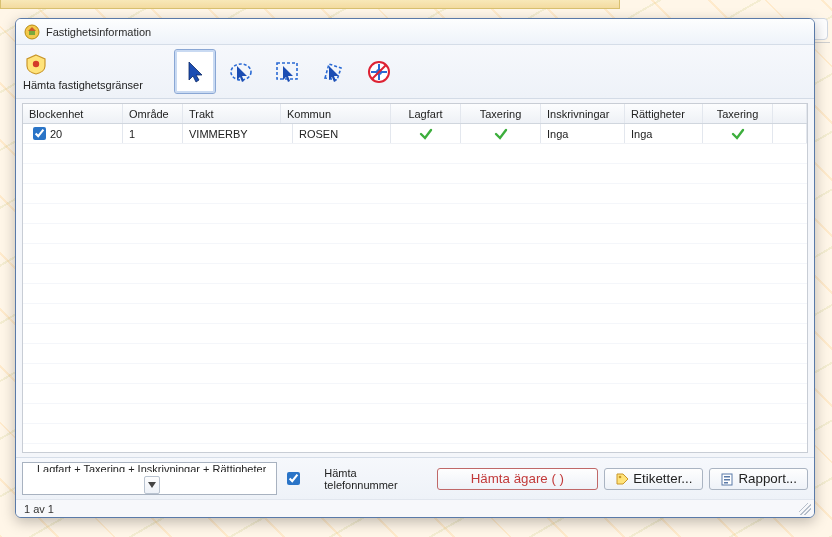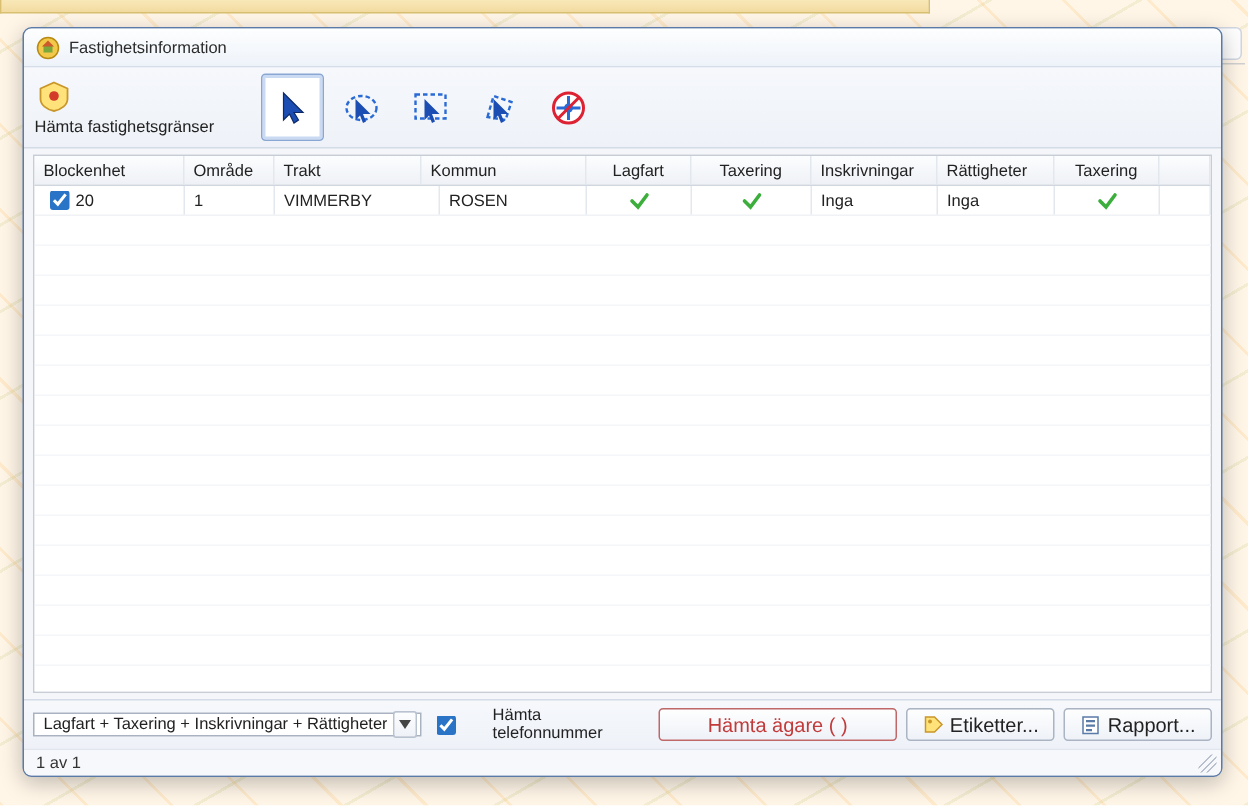--- a/index.html
+++ b/index.html
@@ -101,21 +101,21 @@
   .chk{ width:13px; height:13px; margin-right:4px; accent-color:#2a74c7; }
 
   .bottombar{
     display:flex; align-items:center; gap:6px;
     padding:4px 6px;
     background: linear-gradient(#f6f8fc,#eef2f8);
     border-top:1px solid #d5dde8;
   }
   .combo{
     display:flex; align-items:center; background:#fff; border:1px solid #a8b2c0;
-    height:16px; padding:0 2px 0 6px; gap:4px; width:270px;
+    height:33px; padding:0 2px 0 6px; gap:4px; width:270px;flex-direction:column;
   }
   .combo .combo-text{ flex:1; overflow:hidden; white-space:nowrap; }
   .combo .combo-btn{
     width:16px; height:18px; display:flex; align-items:center; justify-content:center;
     background:linear-gradient(#fdfdfe,#eef2f8); border:1px solid #b9c3d0; border-radius:2px;
   }
   .inline-check{ display:flex; align-items:center; gap:20px; }
   .spacer{ flex:1 }
   .btn{
     height:22px; padding:0 10px; display:flex; align-items:center; gap:4px;

